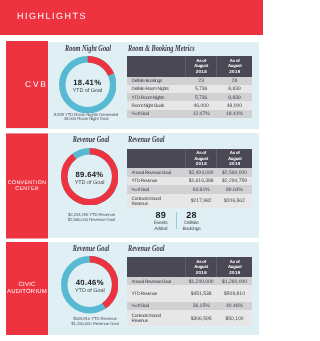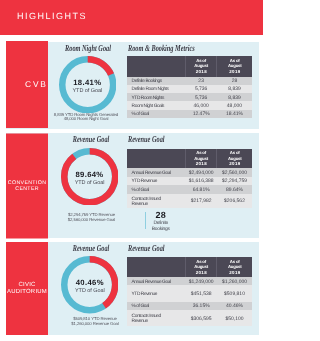--- a/index.html
+++ b/index.html
@@ -144,20 +144,24 @@
           </tr>
           <tr class="even" style="height:14.1px">
             <td><span>Contracts Issued<br>Revenue</span></td>
             <td class="v"><span>$217,982</span></td>
             <td class="v"><span>$206,562</span></td>
           </tr>
         </tbody>
       </table>
       <div class="stats" style="left:145.4px;top:211.3px">
         <div class="stat" style="width:30.7px">
+          <div class="sv">89</div>
+          <div class="sl">Events<br>Added</div>
+        </div>
+        <div class="stat" style="width:30.7px">
           <div class="sep" style="left:-0.35px"></div>
           <div class="sv">28</div>
           <div class="sl">Definite<br>Bookings</div>
         </div>
       </div>
       <div class="card" style="top:242px;height:93px">
         <div class="lbl" style="font-size:5.95px;letter-spacing:0.26px;line-height:6.2px;padding-left:0.26px;transform:translateY(0px)">CIVIC<br>AUDITORIUM</div>
       </div>
       <div class="script scx" style="left: 90.8px; top: 243.3px; transform: translateX(-18.2875px) scaleX(0.7);">Revenue Goal</div>
       <div style="position:absolute;left:61.099999999999994px;top:256.2px;width:57.4px;height:57.4px">

